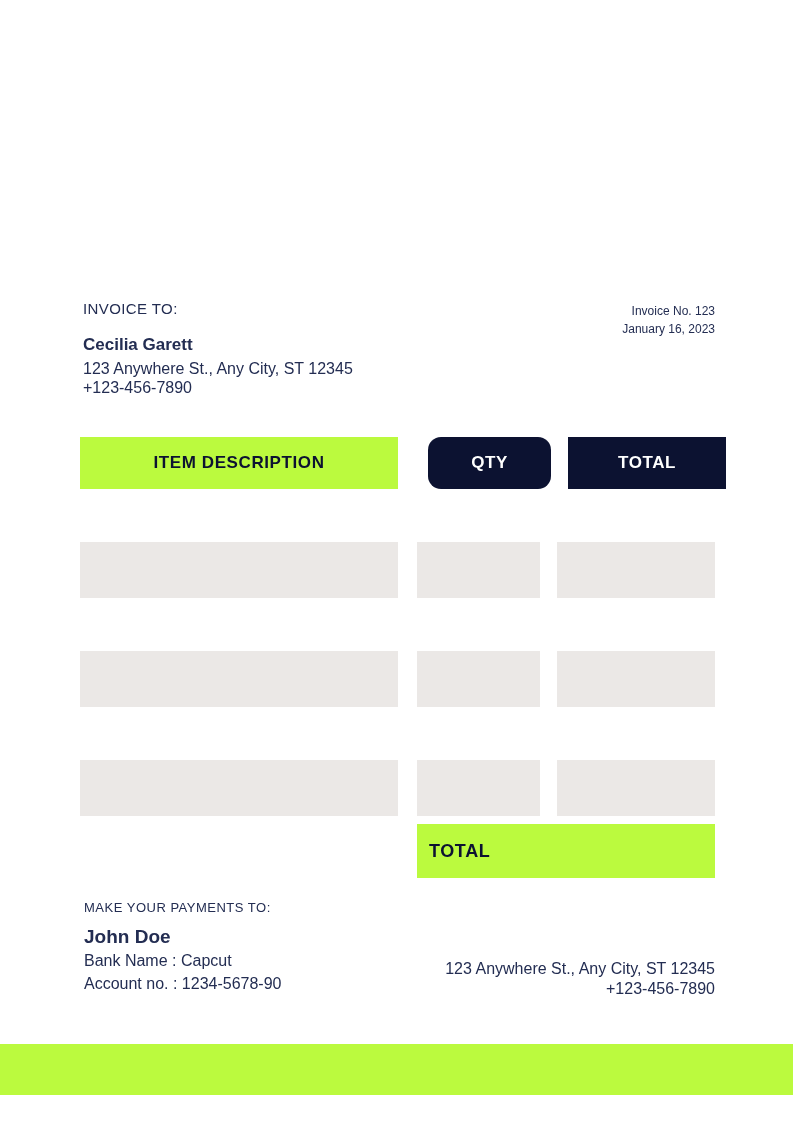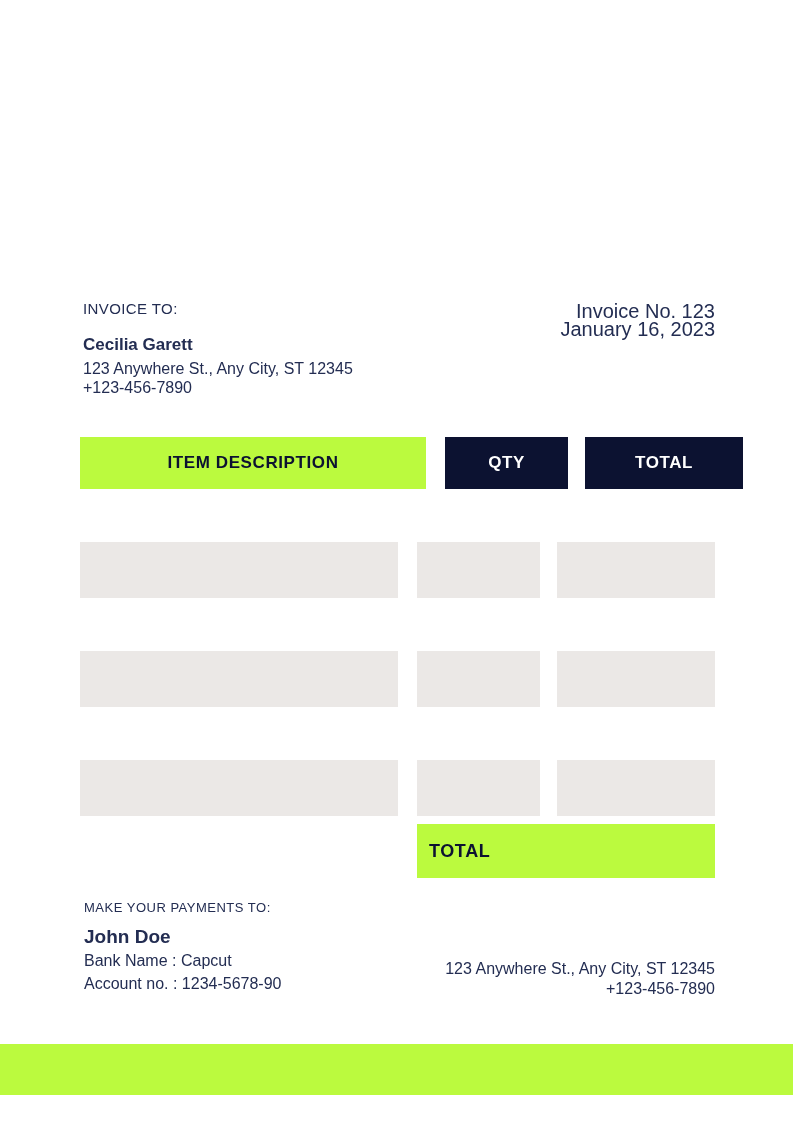--- a/index.html
+++ b/index.html
@@ -19,26 +19,26 @@
   .invoice-title{
     position:absolute;left:86px;top:146px;color:#ffffff;
     font-size:54px;font-weight:800;letter-spacing:-1px;line-height:1.05;
   }
   .owner-label{position:absolute;right:77px;top:172px;color:#ffffff;font-size:20px;font-weight:400;line-height:24px;}
   
   .billed{position:absolute;left:83px;top:300px;}
   .billed-label{font-size:15px;font-weight:500;letter-spacing:0.4px;line-height:18px;margin-bottom:17px;}
   .billed-name{font-size:17px;font-weight:700;line-height:19px;margin-bottom:6px;}
   .billed-line{font-size:16px;line-height:18.5px;}
-  .meta{position:absolute;right:78px;top:303px;text-align:right;font-size:20px;line-height:17.5px;}
+  .meta{position:absolute;right:78px;top:303px;text-align:right;font-size:12px;line-height:17.5px;}
   
   .thead{position:absolute;left:80px;top:437px;height:52px;display:flex;}
   .th{display:flex;align-items:center;justify-content:center;font-weight:800;font-size:17px;letter-spacing:0.6px;box-sizing:border-box;}
-  .th-desc{width:346px;background:var(--green);color:var(--navy);}
-  .th-qty{width:123px;margin-left:19px;background:var(--navy);color:#ffffff;}
+  .th-desc{width:318px;background:var(--green);color:var(--navy);}
+  .th-qty{width:123px;margin-left:30px;background:var(--navy);color:#ffffff;border-radius:13px;}
   .th-total{width:158px;margin-left:17px;background:var(--navy);color:#ffffff;}
   .table-rows{position:absolute;left:80px;top:542px;width:635px;height:274px;}
   .table-row{position:absolute;left:0;width:635px;height:56px;}
   .cell{position:absolute;top:0;height:56px;background:var(--gray);}
   .cell.c1{left:0;width:318px;}
   .cell.c2{left:337px;width:123px;}
   .cell.c3{left:477px;width:158px;}
   
   .total-bar{
     position:absolute;left:417px;top:824px;width:298px;height:54px;background:var(--green);

